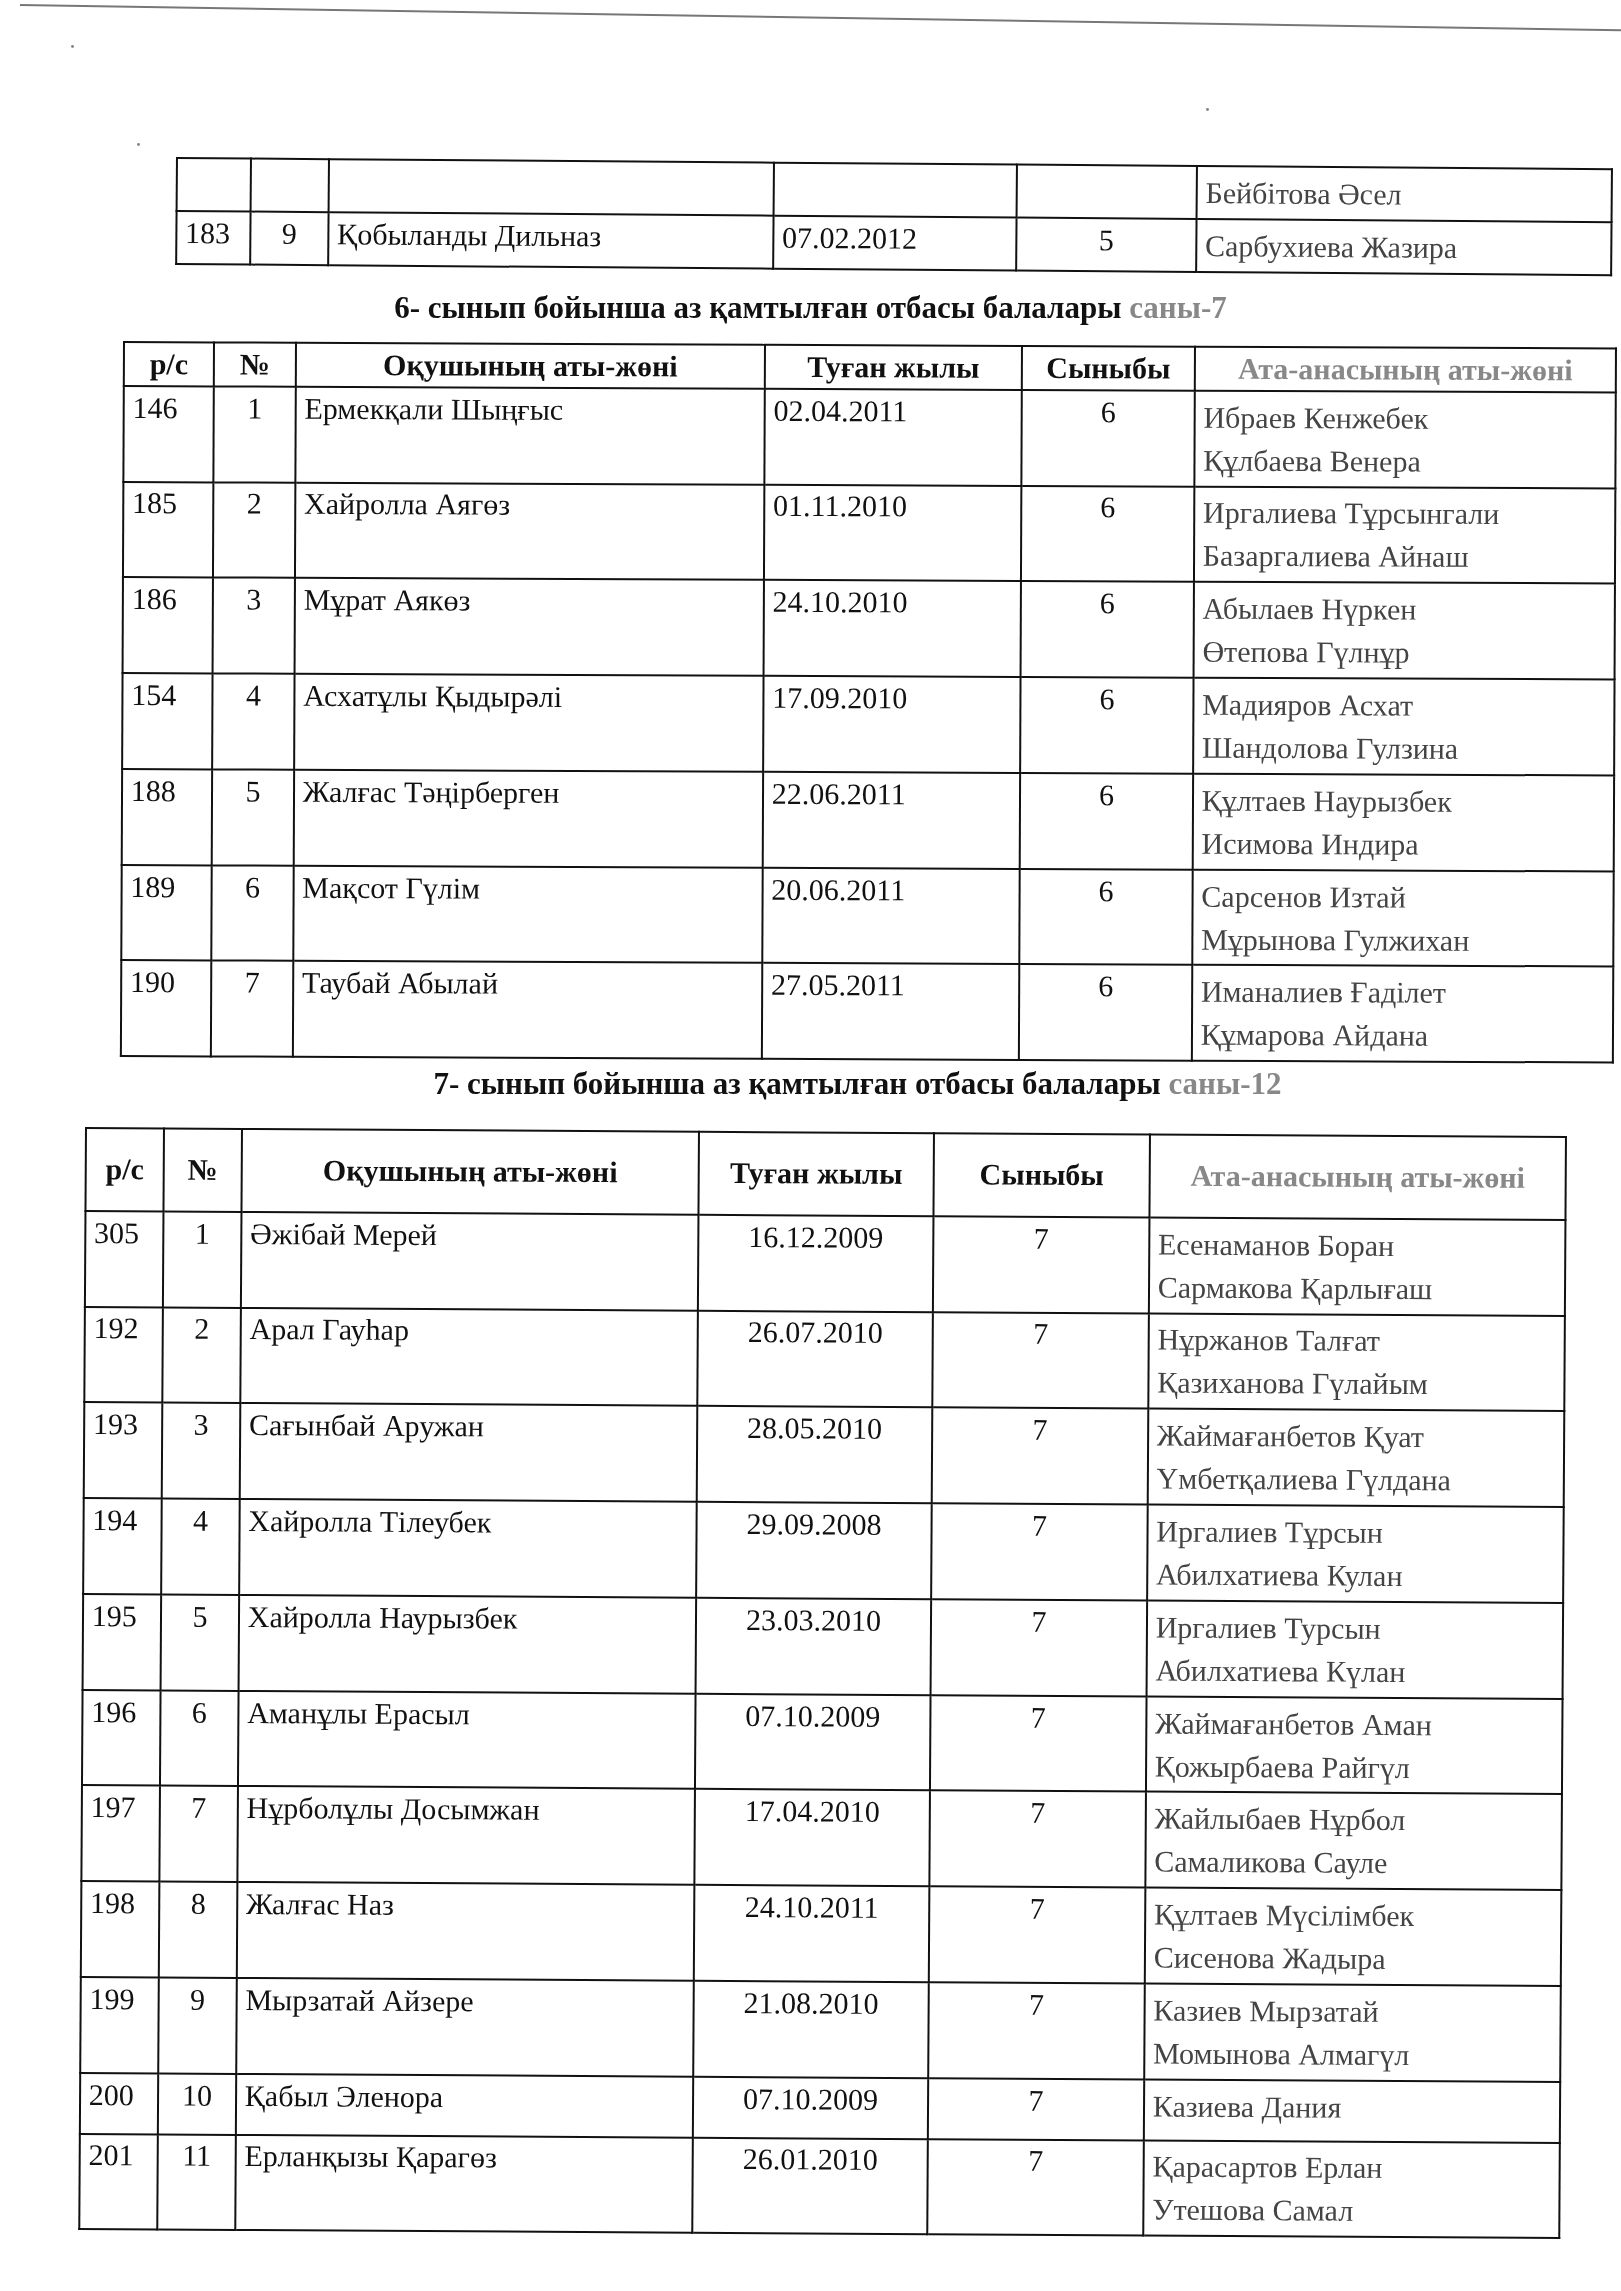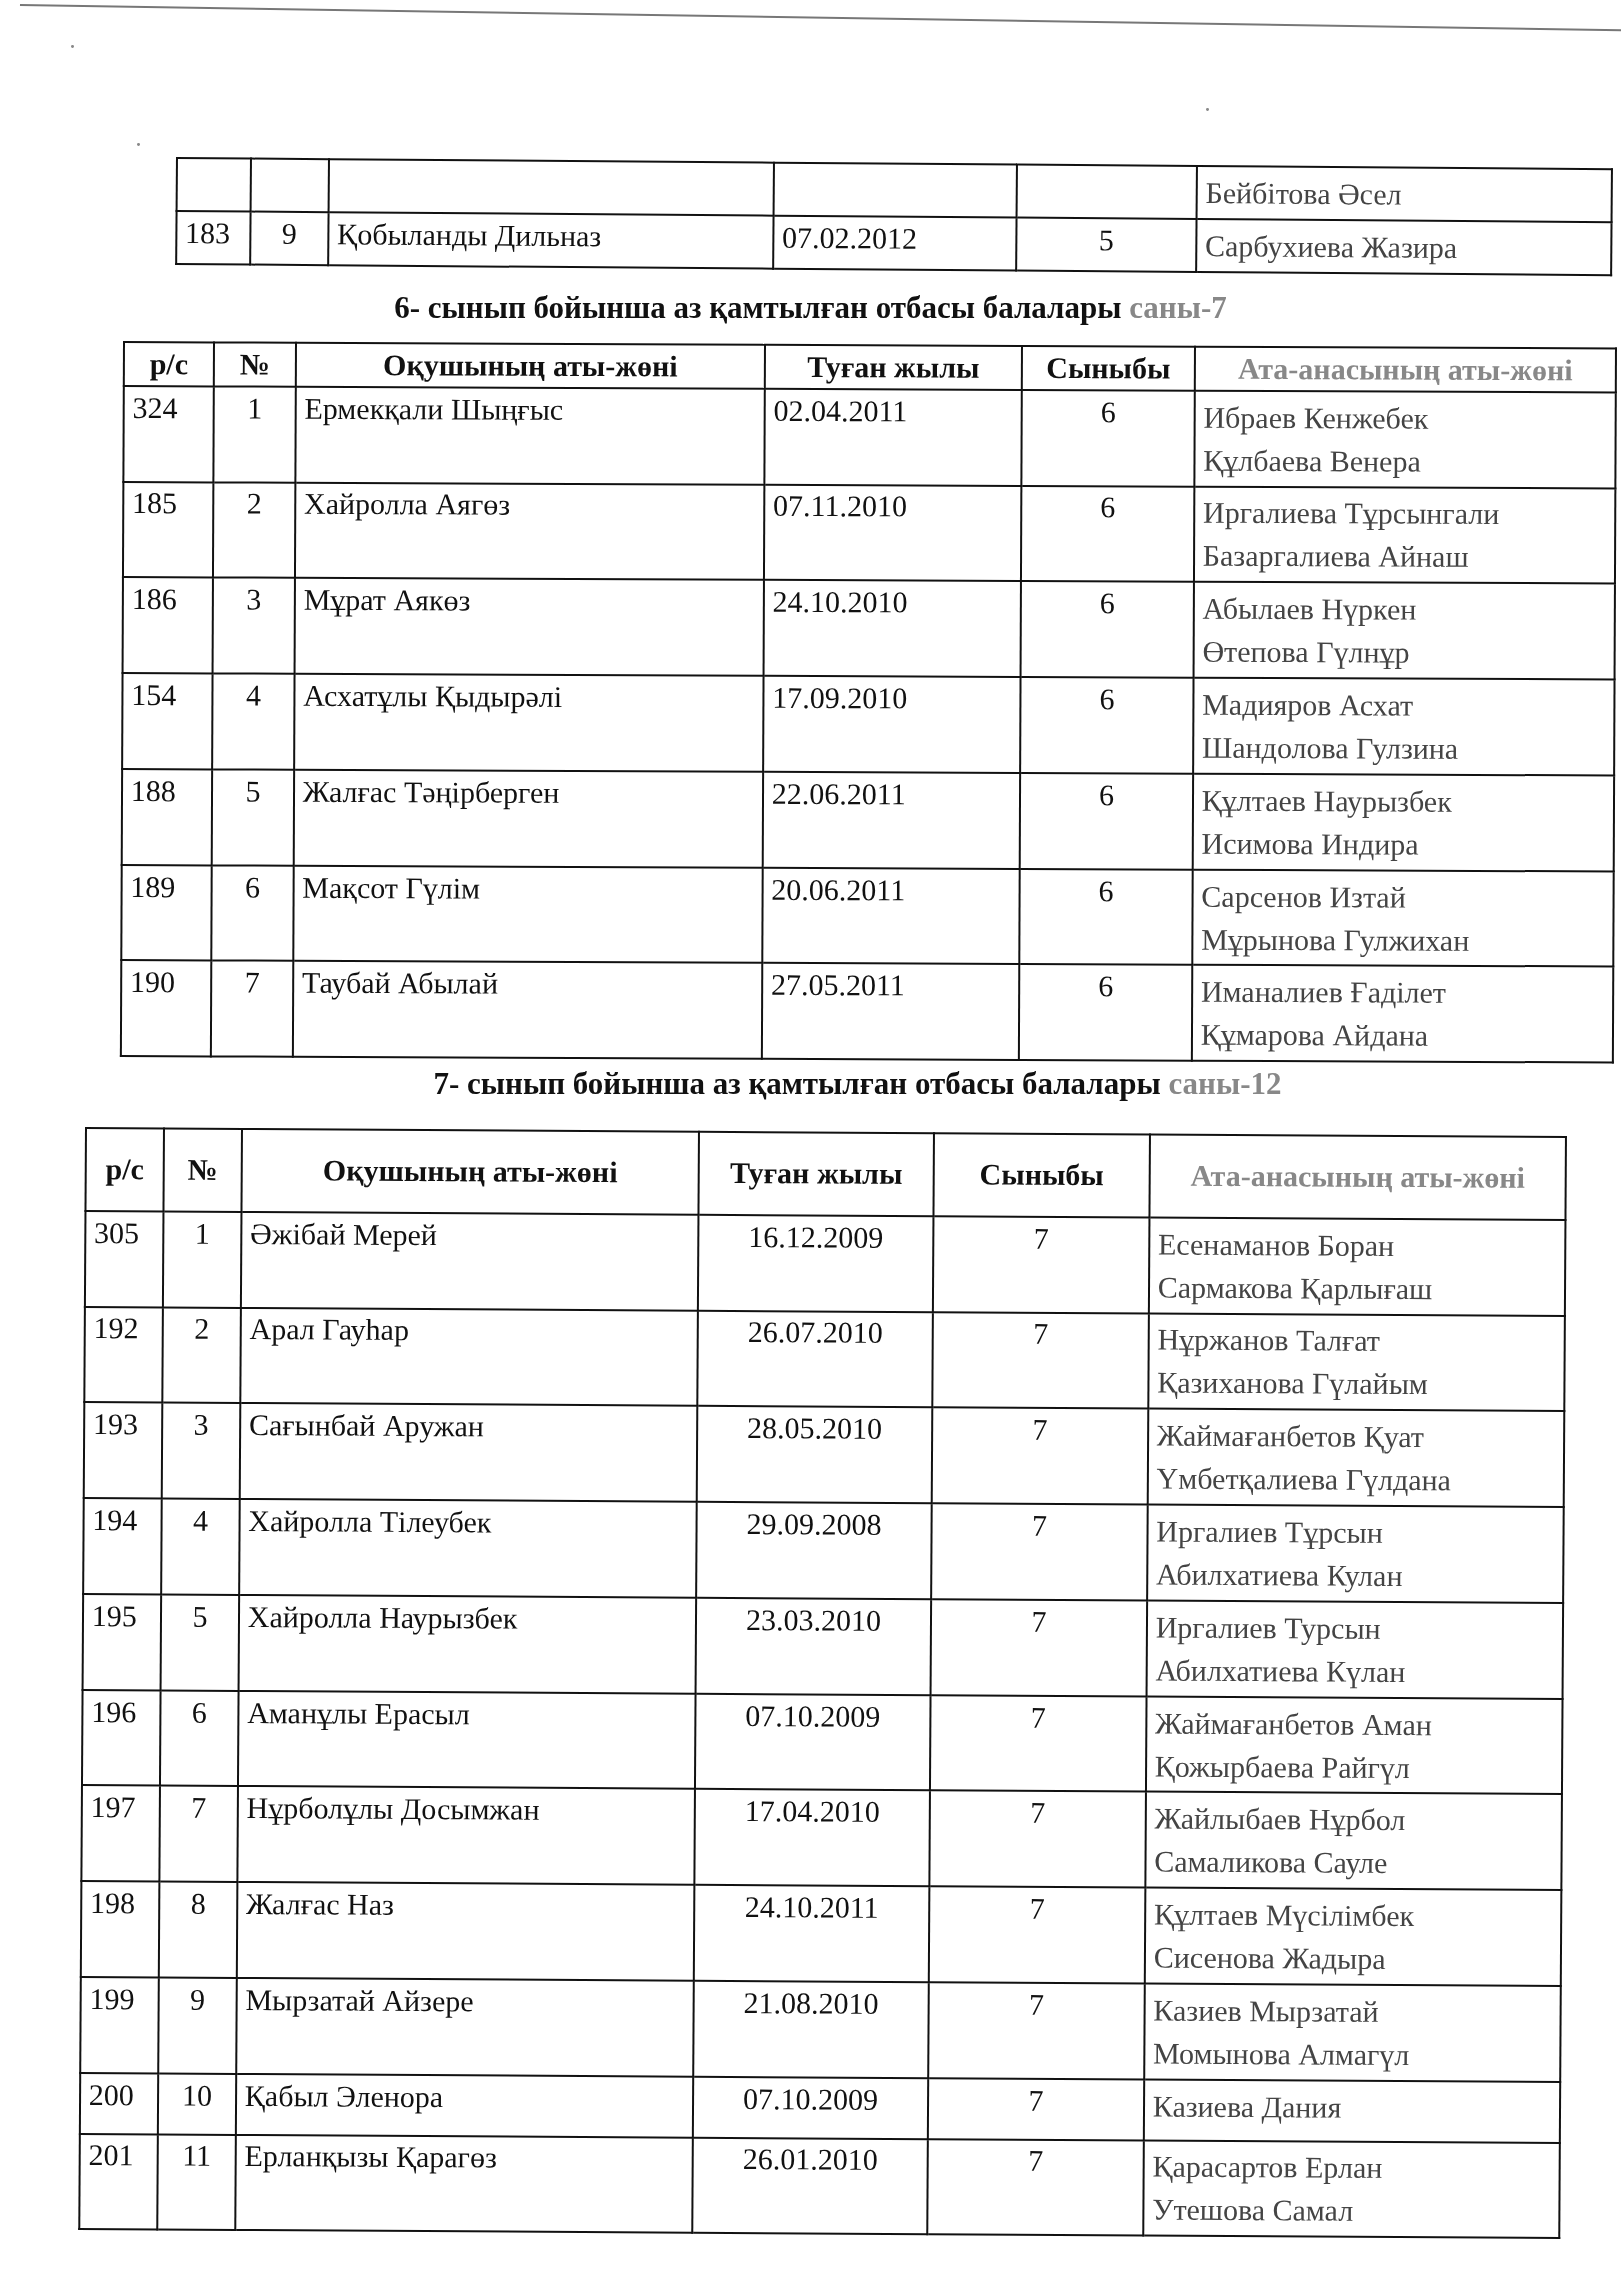--- a/index.html
+++ b/index.html
@@ -88,35 +88,35 @@
       <th>р/с</th>
       <th>№</th>
       <th>Оқушының аты-жөні</th>
       <th>Туған жылы</th>
       <th>Сыныбы</th>
       <th class="faded">Ата-анасының аты-жөні</th>
     </tr>
   </thead>
   <tbody id="t6-body">
       <tr class="body-row">
-        <td>324</td>
+        <td>146</td>
         <td class="c">1</td>
         <td>Ермекқали Шыңғыс</td>
         <td>02.04.2011</td>
         <td class="c">6</td>
         <td class="parent">
           <span>Ибраев Кенжебек</span>
           <span>Құлбаева Венера</span>
         </td>
       </tr>
       <tr class="body-row">
         <td>185</td>
         <td class="c">2</td>
         <td>Хайролла Аягөз</td>
-        <td>07.11.2010</td>
+        <td>01.11.2010</td>
         <td class="c">6</td>
         <td class="parent">
           <span>Иргалиева Тұрсынгали</span>
           <span>Базаргалиева Айнаш</span>
         </td>
       </tr>
       <tr class="body-row">
         <td>186</td>
         <td class="c">3</td>
         <td>Мұрат Аякөз</td>

